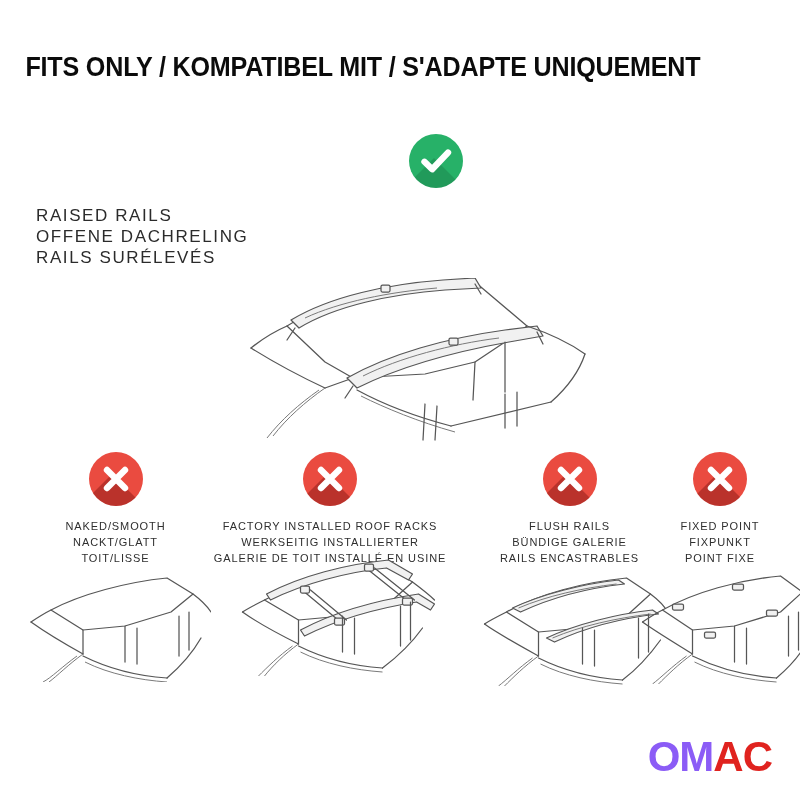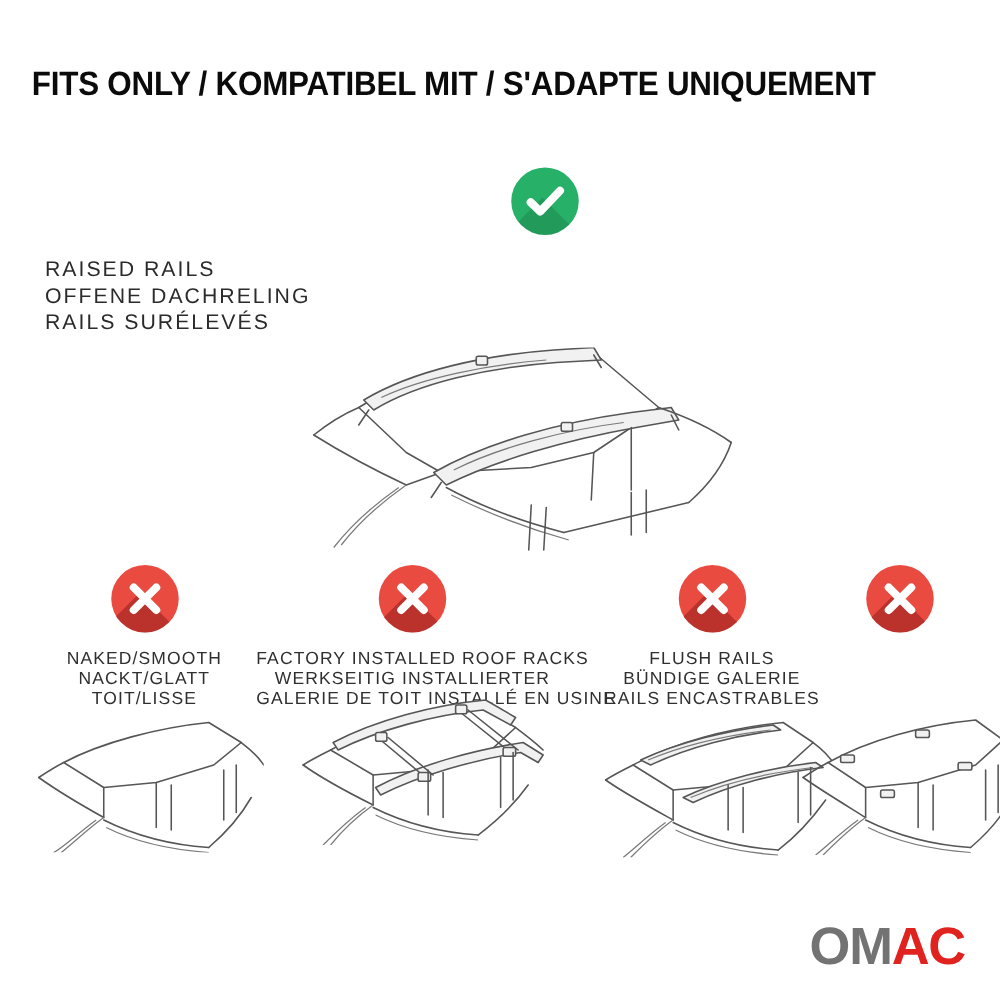--- a/index.html
+++ b/index.html
@@ -122,21 +122,21 @@
     height: 230px;
   }
   .reject-col {
     position: absolute;
     top: 0;
     text-align: center;
   }
   .reject-col .labels { margin-top: 12px; }
   .reject-line {
     display: block;
-    font-size: 14px;
+    font-size: 11px;
     line-height: 16px;
     color: #2f2f2f;
     letter-spacing: 0.9px;
     white-space: nowrap;
   }
   .reject-illustration {
     position: absolute;
     left: 50%;
     transform: translateX(-50%);
   }
@@ -157,21 +157,21 @@
   .logo {
     position: absolute;
     right: 28px;
     bottom: 22px;
     font-family: "Liberation Sans Narrow", "Liberation Sans", sans-serif;
     font-size: 42px;
     font-weight: 700;
     letter-spacing: -1px;
     line-height: 1;
   }
-  .logo .part-dark { color: #737373; }
+  .logo .part-dark { color: #8b5cf6; }
   .logo .part-red  { color: #e0231f; }
 
   
   .lineart { fill: none; stroke: #565656; stroke-width: 1.25; stroke-linejoin: round; stroke-linecap: round; }
   .lineart-thin { fill: none; stroke: #7a7a7a; stroke-width: 1; }
   .rail-fill { fill: #f1f1f1; stroke: #565656; stroke-width: 1.25; stroke-linejoin: round; }
   .roof-fill { fill: #ffffff; stroke: #565656; stroke-width: 1.25; stroke-linejoin: round; }
 </style>
 </head>
 <body>
@@ -356,20 +356,25 @@
     </div>
   </div>
 
   <div class="reject-col" id="col-3">
     <div class="badge red">
       <span class="shadow"></span>
       <svg viewBox="0 0 54 54" aria-hidden="true">
         <path d="M18 18 L36 36 M36 18 L18 36" fill="none" stroke="#ffffff" stroke-width="6.4" stroke-linecap="round"></path>
       </svg>
     </div>
+    <div class="labels">
+      <span class="reject-line">FIXED POINT</span>
+      <span class="reject-line">FIXPUNKT</span>
+      <span class="reject-line">POINT FIXE</span>
+    </div>
     <div class="reject-illustration">
       <svg width="175" height="120" viewBox="0 0 175 120" aria-hidden="true">
         <path class="roof-fill" d="M30 46 C62 28 106 16 148 12 L170 28 L148 48 L102 62 L60 66 Z"></path>
         <path class="lineart" d="M30 46 C22 50 16 54 10 58"></path>
         <path class="lineart" d="M10 58 C24 68 44 80 60 90"></path>
         <path class="lineart" d="M60 90 L60 66"></path>
 
         <rect class="rail-fill" x="40" y="40" width="11" height="6" rx="1.5"></rect>
         <rect class="rail-fill" x="100" y="20" width="11" height="6" rx="1.5"></rect>
         <rect class="rail-fill" x="72" y="68" width="11" height="6" rx="1.5"></rect>

